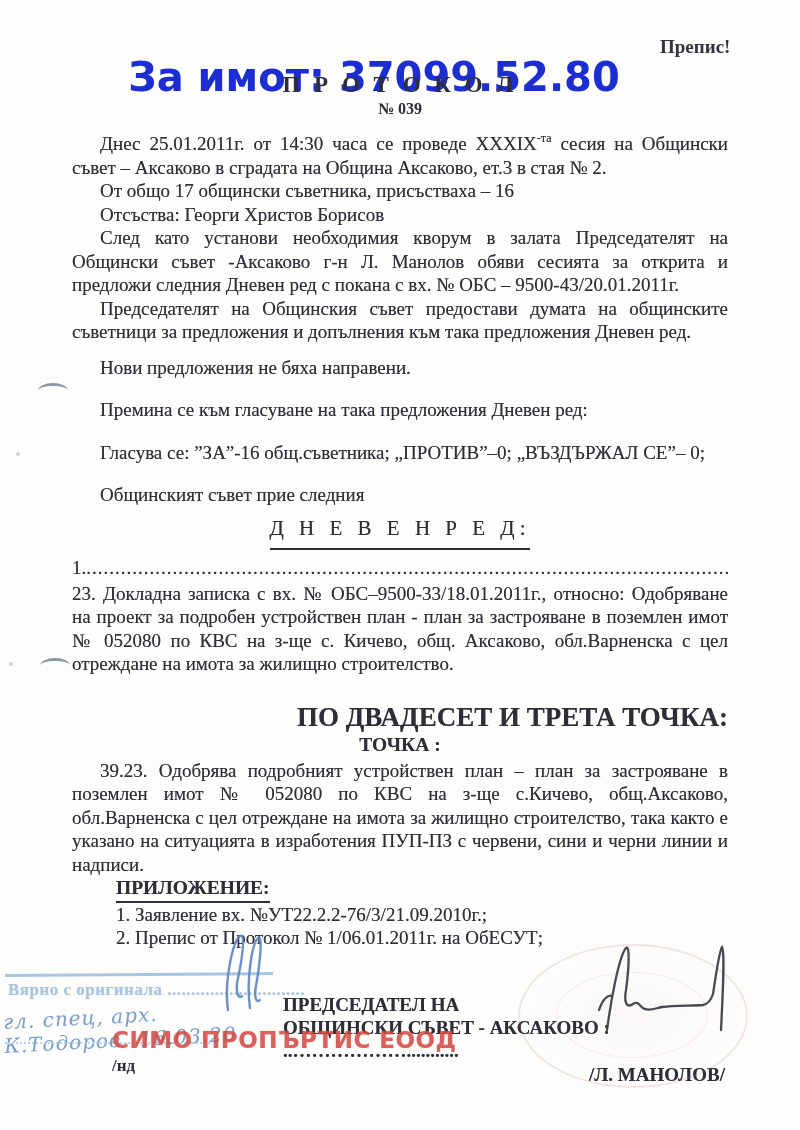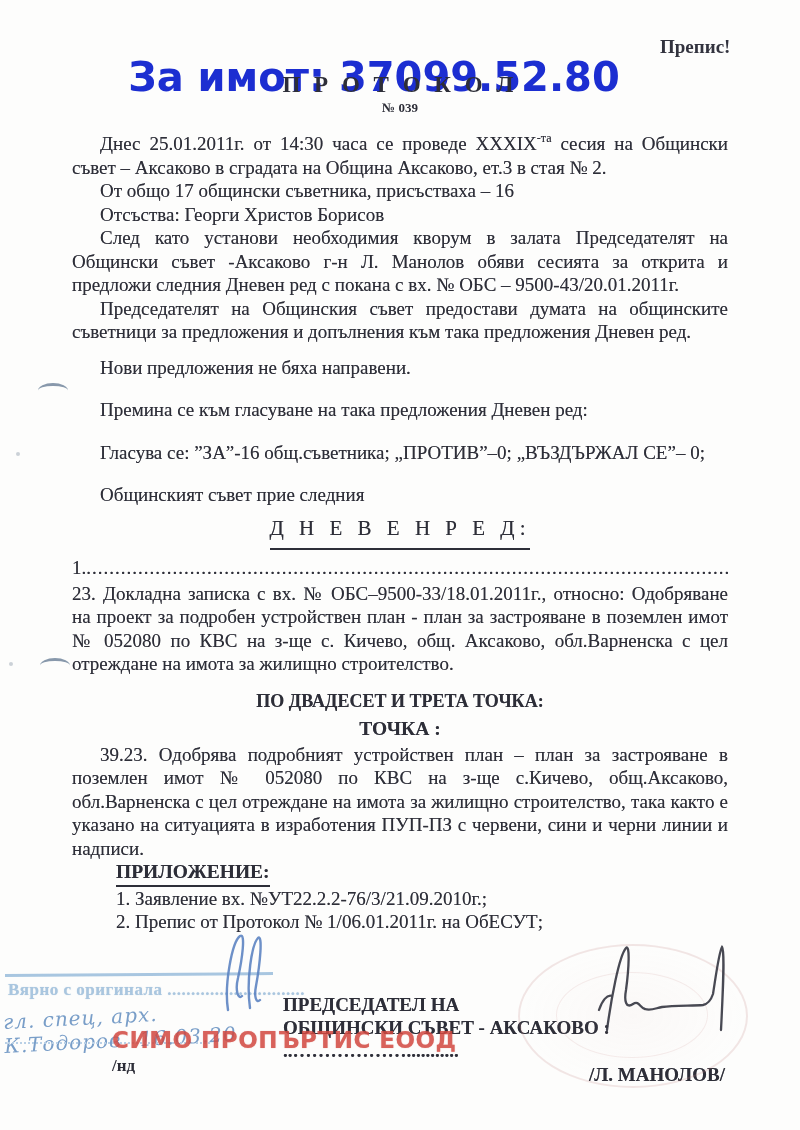--- a/index.html
+++ b/index.html
@@ -23,42 +23,42 @@
   .copy-note{
     position:absolute;left:660px;top:36px;
     font-size:19px;font-weight:bold;color:#32333e;
   }
   .doc-title{
     position:absolute;left:0;top:72px;width:800px;text-align:center;
     font-size:23px;font-weight:600;letter-spacing:4px;color:#2d2e38;
   }
   .doc-number{
     position:absolute;left:0;top:100px;width:800px;text-align:center;
-    font-size:13px;font-weight:bold;color:#2d2e38;
+    font-size:16px;font-weight:bold;color:#2d2e38;
   }
   
   .col{
     position:absolute;left:72px;top:128px;width:656px;
     font-size:19px;line-height:23.5px;
     text-shadow:0 0 .45px rgba(45,46,56,.55);
   }
   .p{margin:0;text-align:justify;text-indent:28px;}
   .p.single{text-align:left;}
   .p.noindent{text-indent:0;}
   .mt12{margin-top:12px;} .mt11{margin-top:19px;} .mt10{margin-top:10px;} .mt2{margin-top:2px;}
   .agenda-head{
     margin-top:10px;text-align:center;text-indent:0;
   }
   .agenda-head span{
     display:inline-block;font-weight:normal;font-size:21px;letter-spacing:5px;
     border-bottom:2.5px solid #2d2e38;padding-bottom:8px;
   }
   .dotline{display:flex;margin-top:6px;text-indent:0;}
   .dotline .dots{flex:1;white-space:nowrap;overflow:hidden;letter-spacing:1px;}
-  .sec-head{margin-top:14px;text-indent:0;text-align:center;font-weight:bold;font-size:18px;}
+  .sec-head{margin-top:30px;text-indent:0;text-align:right;font-weight:bold;font-size:27px;}
   .center-bold{margin-top:4px;text-align:center;text-indent:0;font-weight:bold;font-size:19.5px;}
   .attach-head{margin-top:0;margin-left:44px;text-indent:0;text-align:left;font-weight:bold;font-size:19.5px;}
   .attach-head span{display:inline-block;border-bottom:2.5px solid #2d2e38;padding-bottom:1px;}
   .attach-item{margin:0 0 0 44px;text-indent:0;text-align:left;}
   
   .sig{
     position:absolute;left:283px;top:993px;width:450px;
     font-weight:bold;font-size:19px;line-height:23px;color:#2d2e38;
     text-shadow:0 0 .45px rgba(45,46,56,.55);
   }

